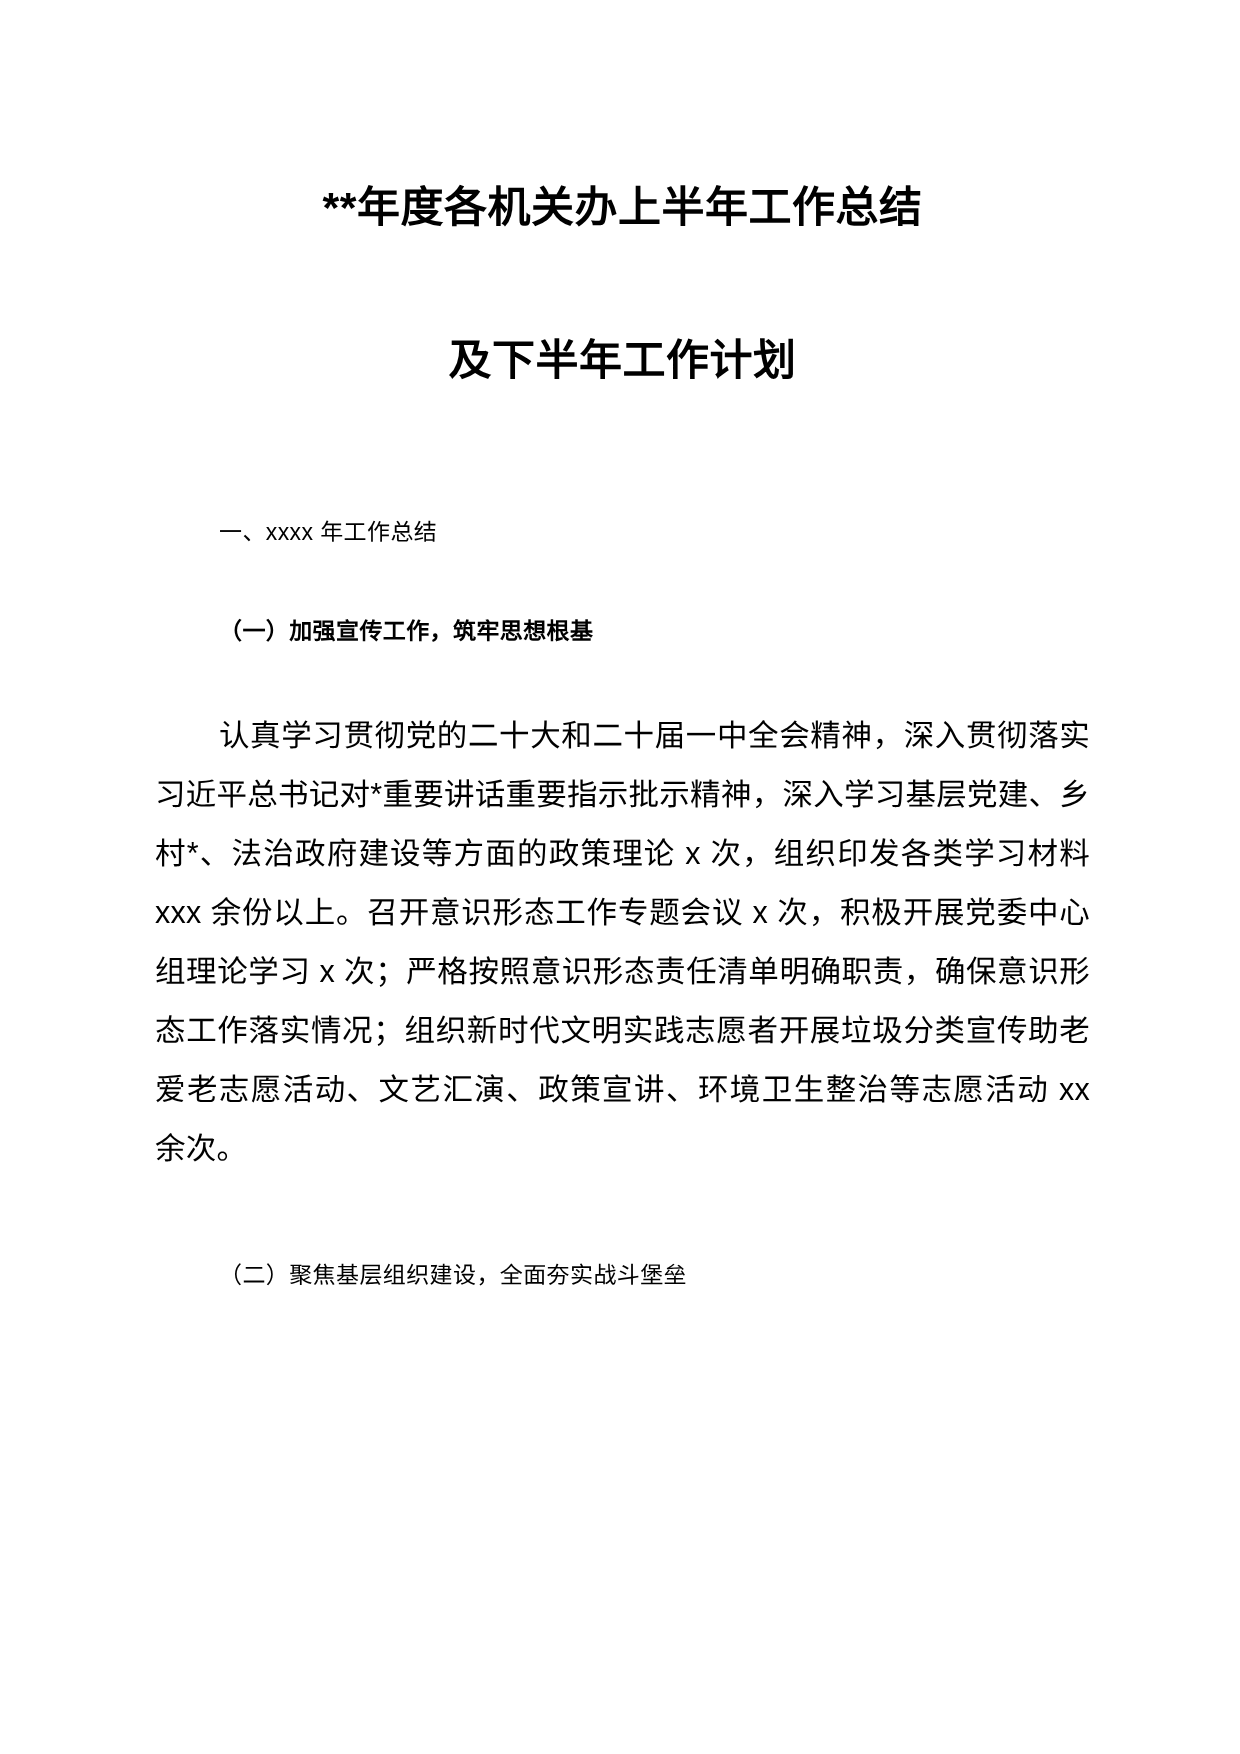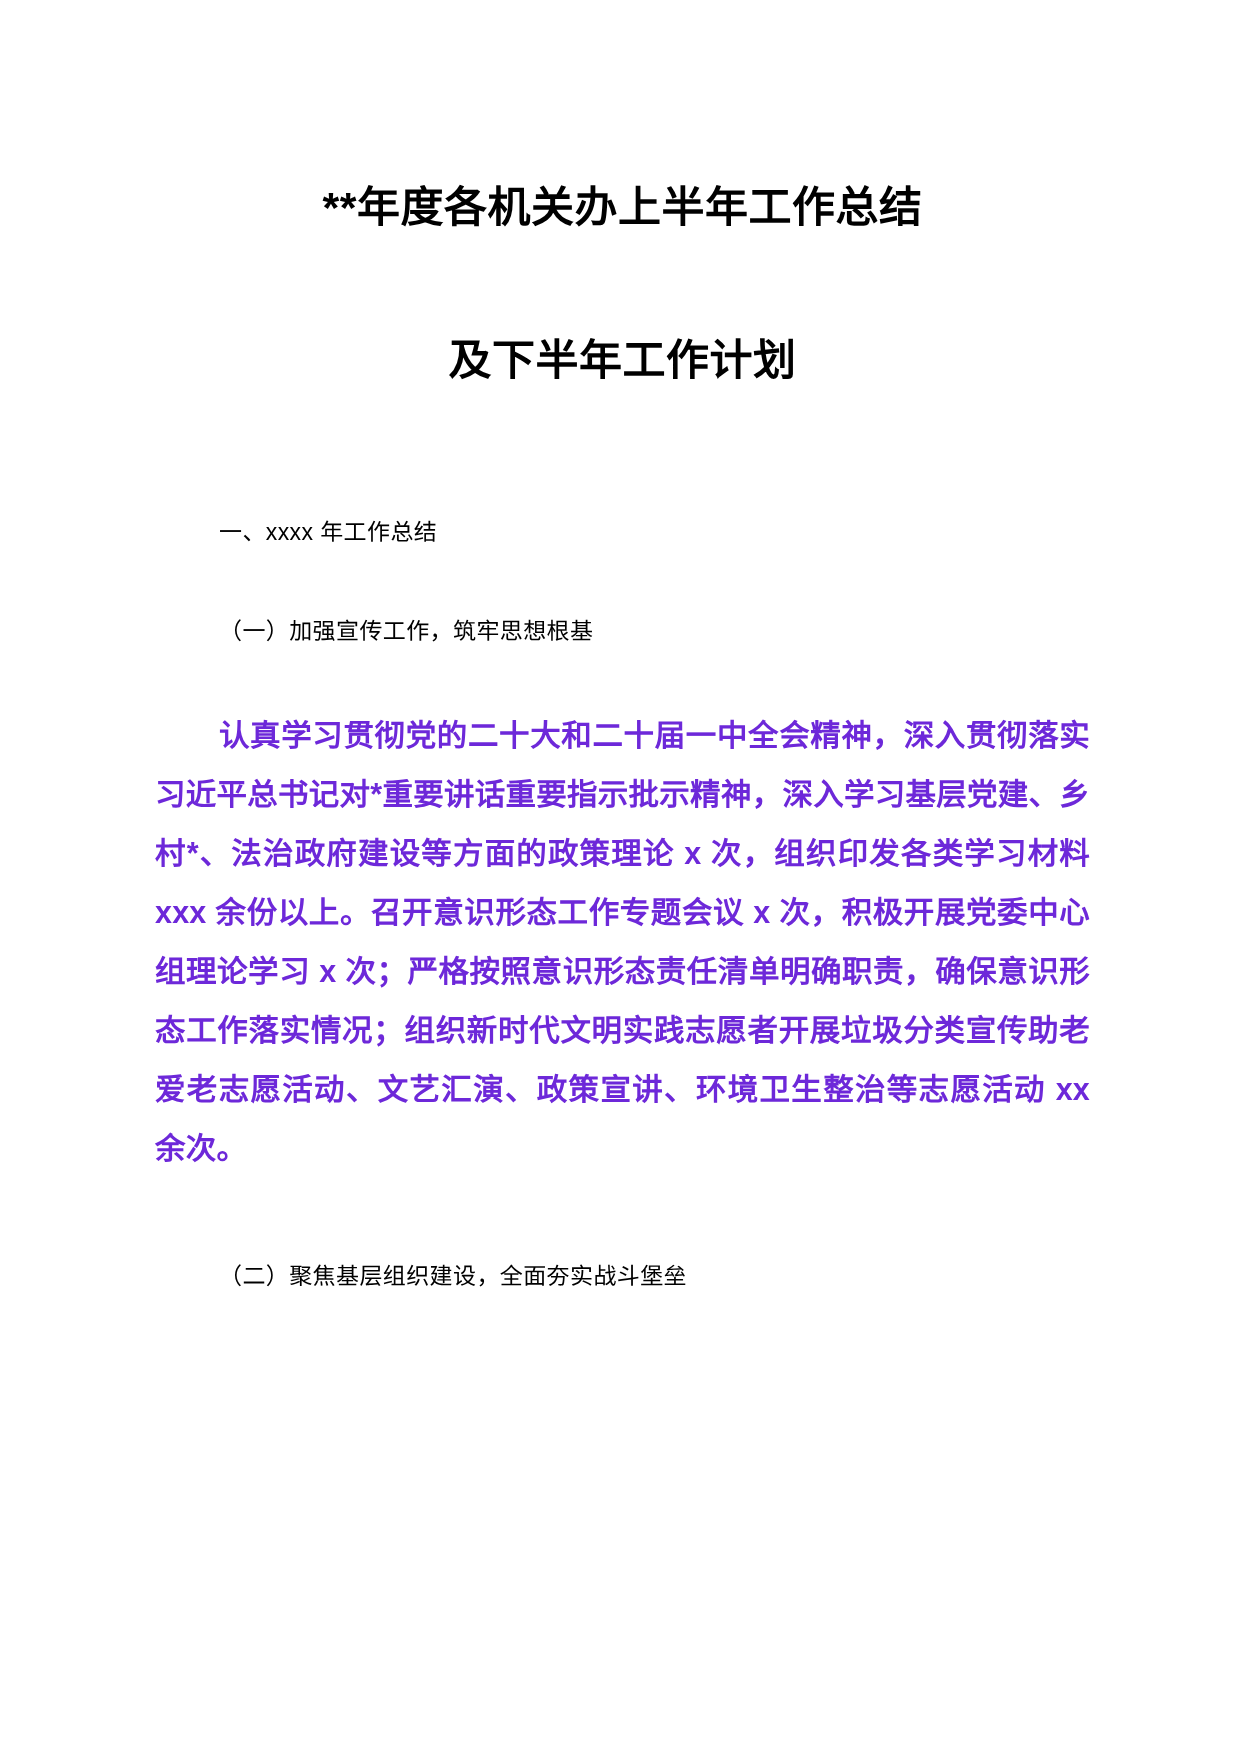--- a/index.html
+++ b/index.html
@@ -60,38 +60,40 @@
     text-indent: 64px;
     color: #000000;
   }
 
   .heading-level-1 {
     padding-top: 122px;
   }
 
   .heading-level-2 {
     padding-top: 62px;
+    font-weight: bold;
   }
 
   .heading-trailing {
     padding-top: 80px;
+    font-family: Liberation Serif, serif;
   }
 
   
   .body-paragraph {
     font-size: 30.5px;
     line-height: 59px;
-    font-weight: 700;
+    font-weight: 400;
     letter-spacing: 0.2px;
     margin: 0;
     padding-top: 56px;
     text-align: justify;
     text-justify: inter-ideograph;
     text-indent: 64px;
-    color: #6d28d9;
+    color: #000000;
   }
 </style>
 </head>
 <body>
 
 <div class="page">
   <div class="content">
 
     <h1 class="doc-title title-line-1">**年度各机关办上半年工作总结</h1>
 

